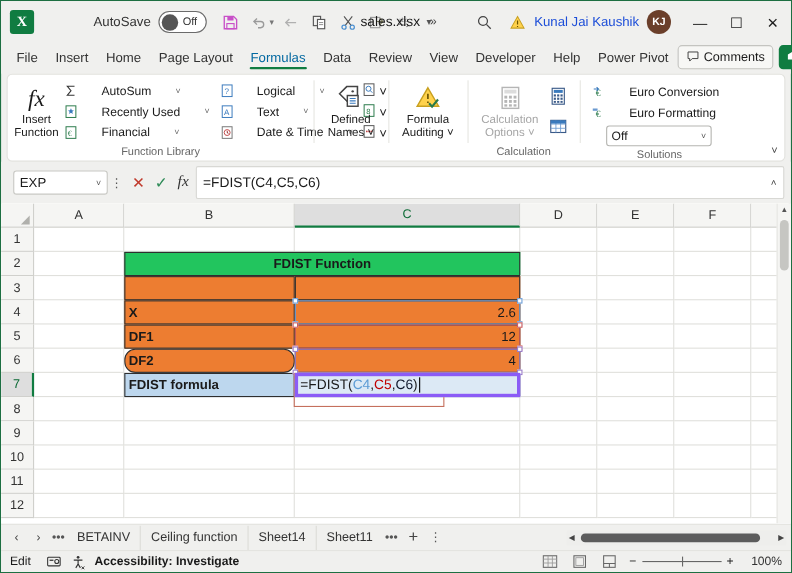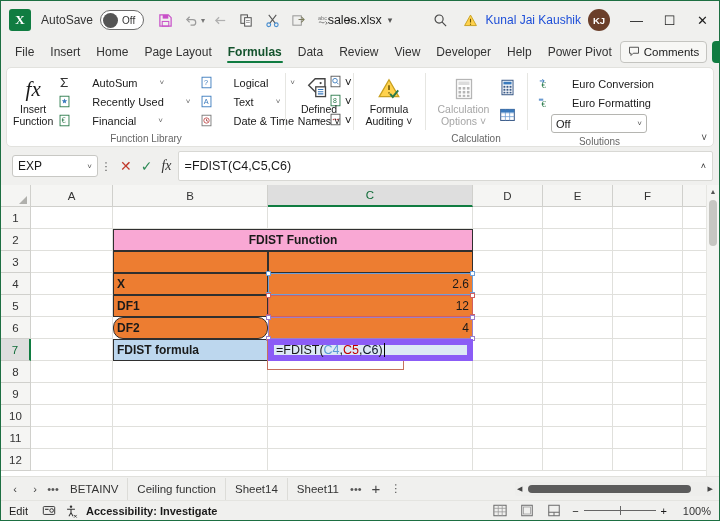--- a/index.html
+++ b/index.html
@@ -28,21 +28,21 @@
     position: relative;
   }
   .xl-logo {
     width: 22px; height: 22px; border-radius: 3px;
     background: #107c41; color: #fff;
     display: flex; align-items: center; justify-content: center;
     font-weight: bold; font-size: 13px;
     font-family: "Liberation Serif", serif;
     margin-right: 10px;
   }
-  .autosave-label { font-size: 12px; color: #333; margin-right: 7px; }
+  .autosave-label { font-size: 12px; color: #333; margin-right: 7px; margin-left: 44px; }
   .toggle {
     width: 44px; height: 20px; border-radius: 11px;
     background: #fff; border: 1px solid #6b6b6b;
     display: flex; align-items: center; padding: 0 2px;
     position: relative;
   }
   .toggle .knob {
     width: 15px; height: 15px; border-radius: 50%;
     background: #555;
   }
@@ -85,21 +85,21 @@
     height: 28px; flex: 0 0 28px;
     background: #f0f0ee;
     display: flex; align-items: center;
     padding: 0 6px 0 6px;
     position: relative;
   }
   .rtab {
     padding: 2px 8px 5px 8px; font-size: 12px; color: #333;
     position: relative; white-space: nowrap;
   }
-  .rtab.active { color: #14532d; font-weight: bold; }
+  .rtab.active { color: #0369a1; font-weight: normal; }
   .rtab.active:after {
     content: ''; position: absolute; left: 7px; right: 7px; bottom: 1px;
     height: 2px; background: #107c41; border-radius: 1px;
   }
   .tabbar-right { margin-left: auto; display: flex; align-items: center; gap: 5px; padding-bottom: 2px;}
   .comments-btn {
     border: 1px solid #c4c4c0; border-radius: 4px; background: #f7f7f5;
     height: 22px; display: flex; align-items: center; gap: 4px;
     padding: 0 7px; font-size: 11.5px;
   }
@@ -214,31 +214,31 @@
   .rowhead.sel { background: #dedede; border-right: 2px solid #107c41; color: #0e6b37; }
   .cells { position: relative; }
   .grow { display: flex; height: 22px; }
   .cell {
     border-right: 1px solid #e0e0dc; border-bottom: 1px solid #e0e0dc;
     display: flex; align-items: center; font-size: 12px;
     padding: 0 3px; overflow: hidden; white-space: nowrap;
   }
   .cell.r { justify-content: flex-end; }
   .cell.c { justify-content: center; }
-  .green { background: #f9a8d4; font-weight: bold; }
+  .green { background: #22c55e; font-weight: bold; }
   .orange { background: #ed7d31; }
   .blue { background: #bdd7ee; font-weight: bold; }
   .bdr { border: 1px solid #2f2f2f; }
 
   .overlay-cell {
     position: absolute; z-index: 5;
     display: flex; align-items: center; font-size: 12.5px;
     background: #dce9f5;
     padding: 0 2px;
-    border: 6px solid #8b5cf6;
+    border: 3px solid #8b5cf6;
   }
   .fsel-outline {
     position: absolute; z-index: 4;
     border: 1px solid #c5705d; background: transparent;
   }
   .refbox { position: absolute; z-index: 3; pointer-events: none; }
   .refbox .hdl {
     position: absolute; width: 5px; height: 5px; background: #fff;
   }
   .ref-blue { border: 1px solid #6f9fd8; }

